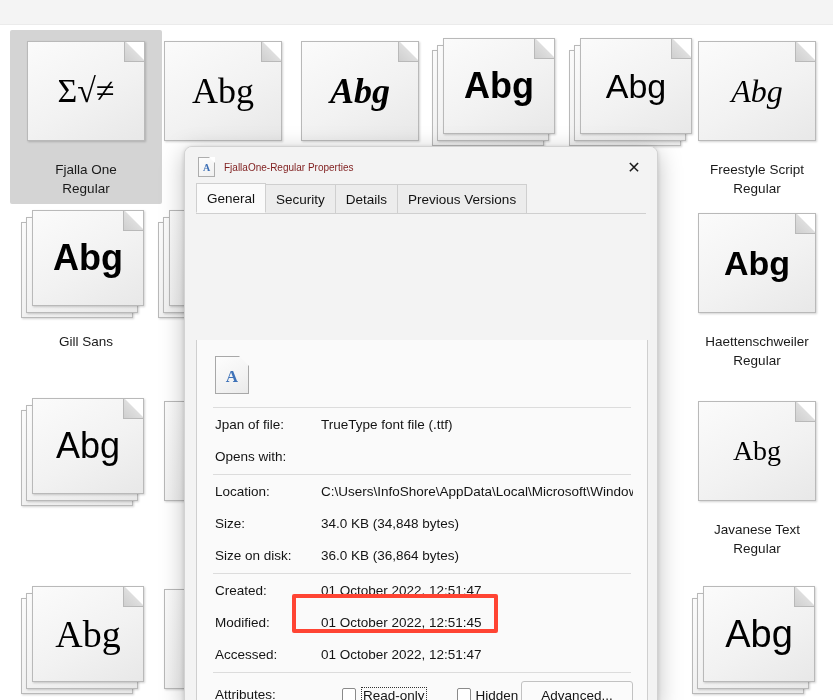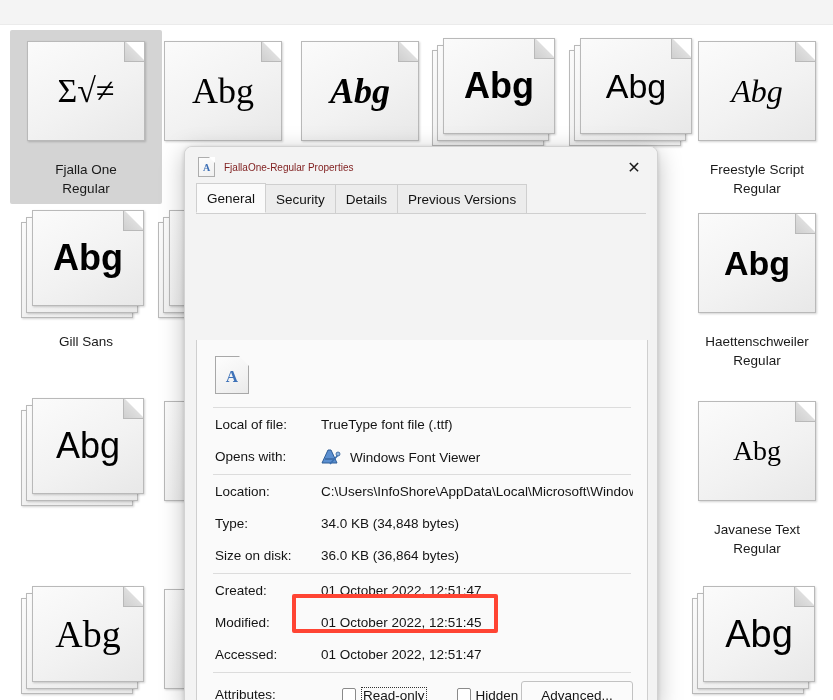--- a/index.html
+++ b/index.html
@@ -444,47 +444,36 @@
         <div class="hdr-row">
           <div id="file-icon">
             <div class="ffold"></div>
             <div class="fA">A</div>
           </div>
         </div>
 
         <div class="divider"></div>
 
         <div class="frow">
-          <div class="flabel">Local of file:</div>
+          <div class="flabel">Jpan of file:</div>
           <div class="fvalue">TrueType font file (.ttf)</div>
         </div>
 
         <div class="frow">
           <div class="flabel">Opens with:</div>
-          <div class="opens-with">
-            <span id="fontviewer-icon">
-              <svg width="20" height="18" viewBox="0 0 20 18">
-                <path d="M1 15 L7 2 L10 2 L16 15 Z" fill="#5b8fd0" stroke="#2f5d96" stroke-width="1"></path>
-                <path d="M4 11 L13 11" stroke="#2f5d96" stroke-width="1.2"></path>
-                <path d="M9 16 L17 7" stroke="#3a6fb0" stroke-width="1.6"></path>
-                <circle cx="17" cy="6" r="2" fill="#8fb6e0" stroke="#2f5d96" stroke-width="0.8"></circle>
-              </svg>
-            </span>
-            <span>Windows Font Viewer</span>
-          </div>
         </div>
 
         <div class="divider"></div>
 
         <div class="frow">
           <div class="flabel">Location:</div>
           <div class="fvalue">C:\Users\InfoShore\AppData\Local\Microsoft\Windows\</div>
         </div>
         <div class="frow">
-          <div class="flabel">Type:</div>
+          <div class="flabel">Size:</div>
           <div class="fvalue">34.0 KB (34,848 bytes)</div>
         </div>
         <div class="frow">
           <div class="flabel">Size on disk:</div>
           <div class="fvalue">36.0 KB (36,864 bytes)</div>
         </div>
 
         <div class="divider"></div>
 
         <div class="frow">

